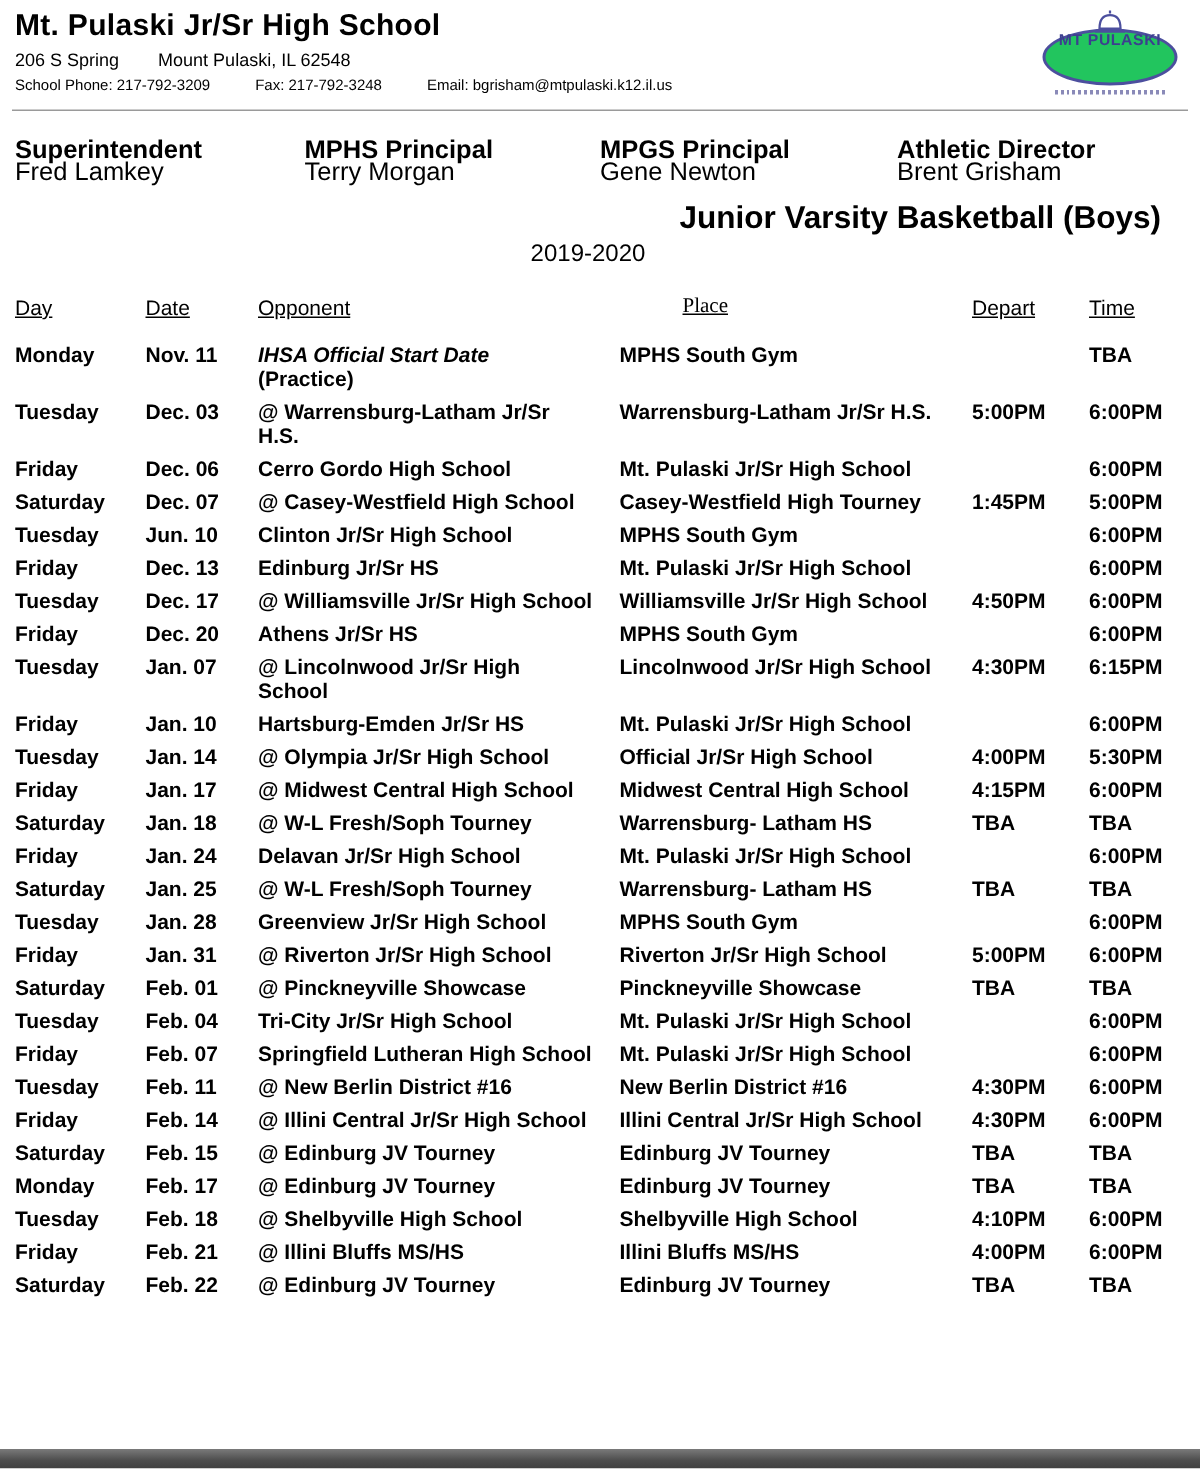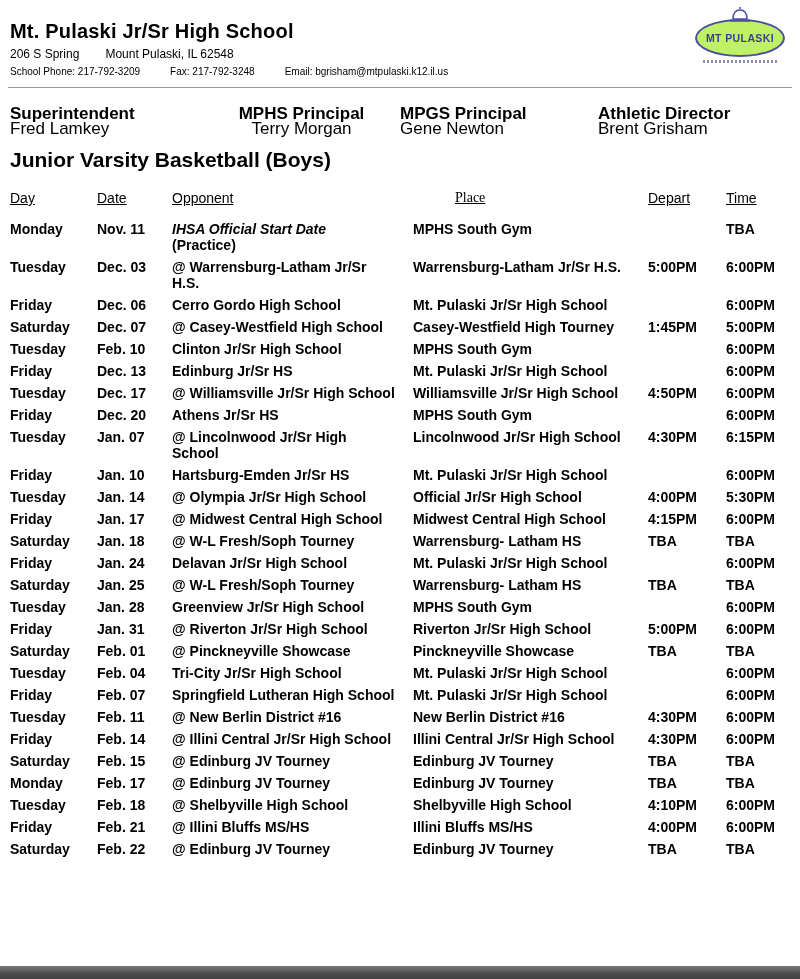--- a/index.html
+++ b/index.html
@@ -2,53 +2,53 @@
 <html><head>
 <meta charset="utf-8">
 <style>
   html,body { margin:0; padding:0; }
   body {
     width:800px; height:979px; position:relative;
     background:#ffffff; color:#000;
     font-family:"Liberation Sans", sans-serif;
     overflow:hidden;
   }
-  .page { padding:6px 26px 0 10px;margin-top:14px; }
+  .page { padding:6px 26px 0 10px; }
 
   
   .school-name { font-size:20px; font-weight:bold; letter-spacing:0.2px; }
   .addr-line { font-size:12px; margin-top:4px; }
   .addr-line span { margin-right:26px; }
   .contact-line { font-size:10px; margin-top:5px; }
   .contact-line span { margin-right:30px; }
   .divider { border:0; border-top:1px solid #9a9a9a; margin:10px 0 0 -2px; width:784px; }
 
   
   .logo { position:absolute; top:6px; right:12px; width:96px; text-align:center; }
   .logo-dome { display:block; margin:0 auto -3px auto; }
   .logo-oval {
     width:86px; height:34px; margin:0 auto; border:2px solid #4c4f9e; border-radius:50%;
-    display:flex; align-items:center; justify-content:center; background:#bef264;
+    display:flex; align-items:flex-start; justify-content:center; background:#22c55e;
   }
   .logo-text { font-size:10.5px; font-weight:bold; color:#3c3f8f; letter-spacing:0.4px; white-space:nowrap; }
   .logo-caption {
     margin:3px auto 0 auto; width:74px; height:3px;
     background:repeating-linear-gradient(90deg,#8a8ab8 0 2px, transparent 2px 4px);
   }
 
   
   .staff-row { display:flex; margin-top:18px; font-size:17px; line-height:15px; }
   .staff-col { }
   .staff-col:nth-child(1){ width:193px; }
-  .staff-col:nth-child(2){ width:197px;text-align:center; }
+  .staff-col:nth-child(2){ width:197px; }
   .staff-col:nth-child(3){ width:198px; }
   .staff-title { font-weight:bold; }
 
   
-  .doc-title { text-align:left; font-size:21px; font-weight:bold; margin-top:12px; }
+  .doc-title { text-align:right; font-size:21px; font-weight:bold; margin-top:12px; }
   .doc-season { text-align:center; font-size:16px; margin-top:3px; }
 
   
   table.schedule { border-collapse:collapse; table-layout:fixed; width:780px; margin-top:18px; font-size:14px; }
   col.c-day { width:87px; } col.c-date { width:75px; } col.c-opp { width:241px; }
   col.c-place { width:235px; } col.c-depart { width:78px; } col.c-time { width:64px; }
   th {
     font-weight:normal; text-align:left; font-size:14px;
     padding:0 0 12px 0; vertical-align:top;
   }
@@ -109,20 +109,21 @@
       <div class="staff-title">MPGS Principal</div>
       <div>Gene Newton</div>
     </div>
     <div class="staff-col">
       <div class="staff-title">Athletic Director</div>
       <div>Brent Grisham</div>
     </div>
   </div>
 
   <div class="doc-title">Junior Varsity Basketball (Boys)</div>
+  <div class="doc-season">2019-2020</div>
 
   <table class="schedule">
     <colgroup>
       <col class="c-day">
         <col class="c-date">
         <col class="c-opp">
         <col class="c-place">
         <col class="c-depart">
         <col class="c-time">
     </colgroup>
@@ -164,21 +165,21 @@
         <tr>
           <td class="col-day">Saturday</td>
           <td class="col-date">Dec. 07</td>
           <td class="col-opponent"><span>@ Casey-Westfield High School</span></td>
           <td class="col-place">Casey-Westfield High Tourney</td>
           <td class="col-depart">1:45PM</td>
           <td class="col-time">5:00PM</td>
         </tr>
         <tr>
           <td class="col-day">Tuesday</td>
-          <td class="col-date">Feb. 10</td>
+          <td class="col-date">Jun. 10</td>
           <td class="col-opponent"><span>Clinton Jr/Sr High School</span></td>
           <td class="col-place">MPHS South Gym</td>
           <td class="col-depart"></td>
           <td class="col-time">6:00PM</td>
         </tr>
         <tr>
           <td class="col-day">Friday</td>
           <td class="col-date">Dec. 13</td>
           <td class="col-opponent"><span>Edinburg Jr/Sr HS</span></td>
           <td class="col-place">Mt. Pulaski Jr/Sr High School</td>

